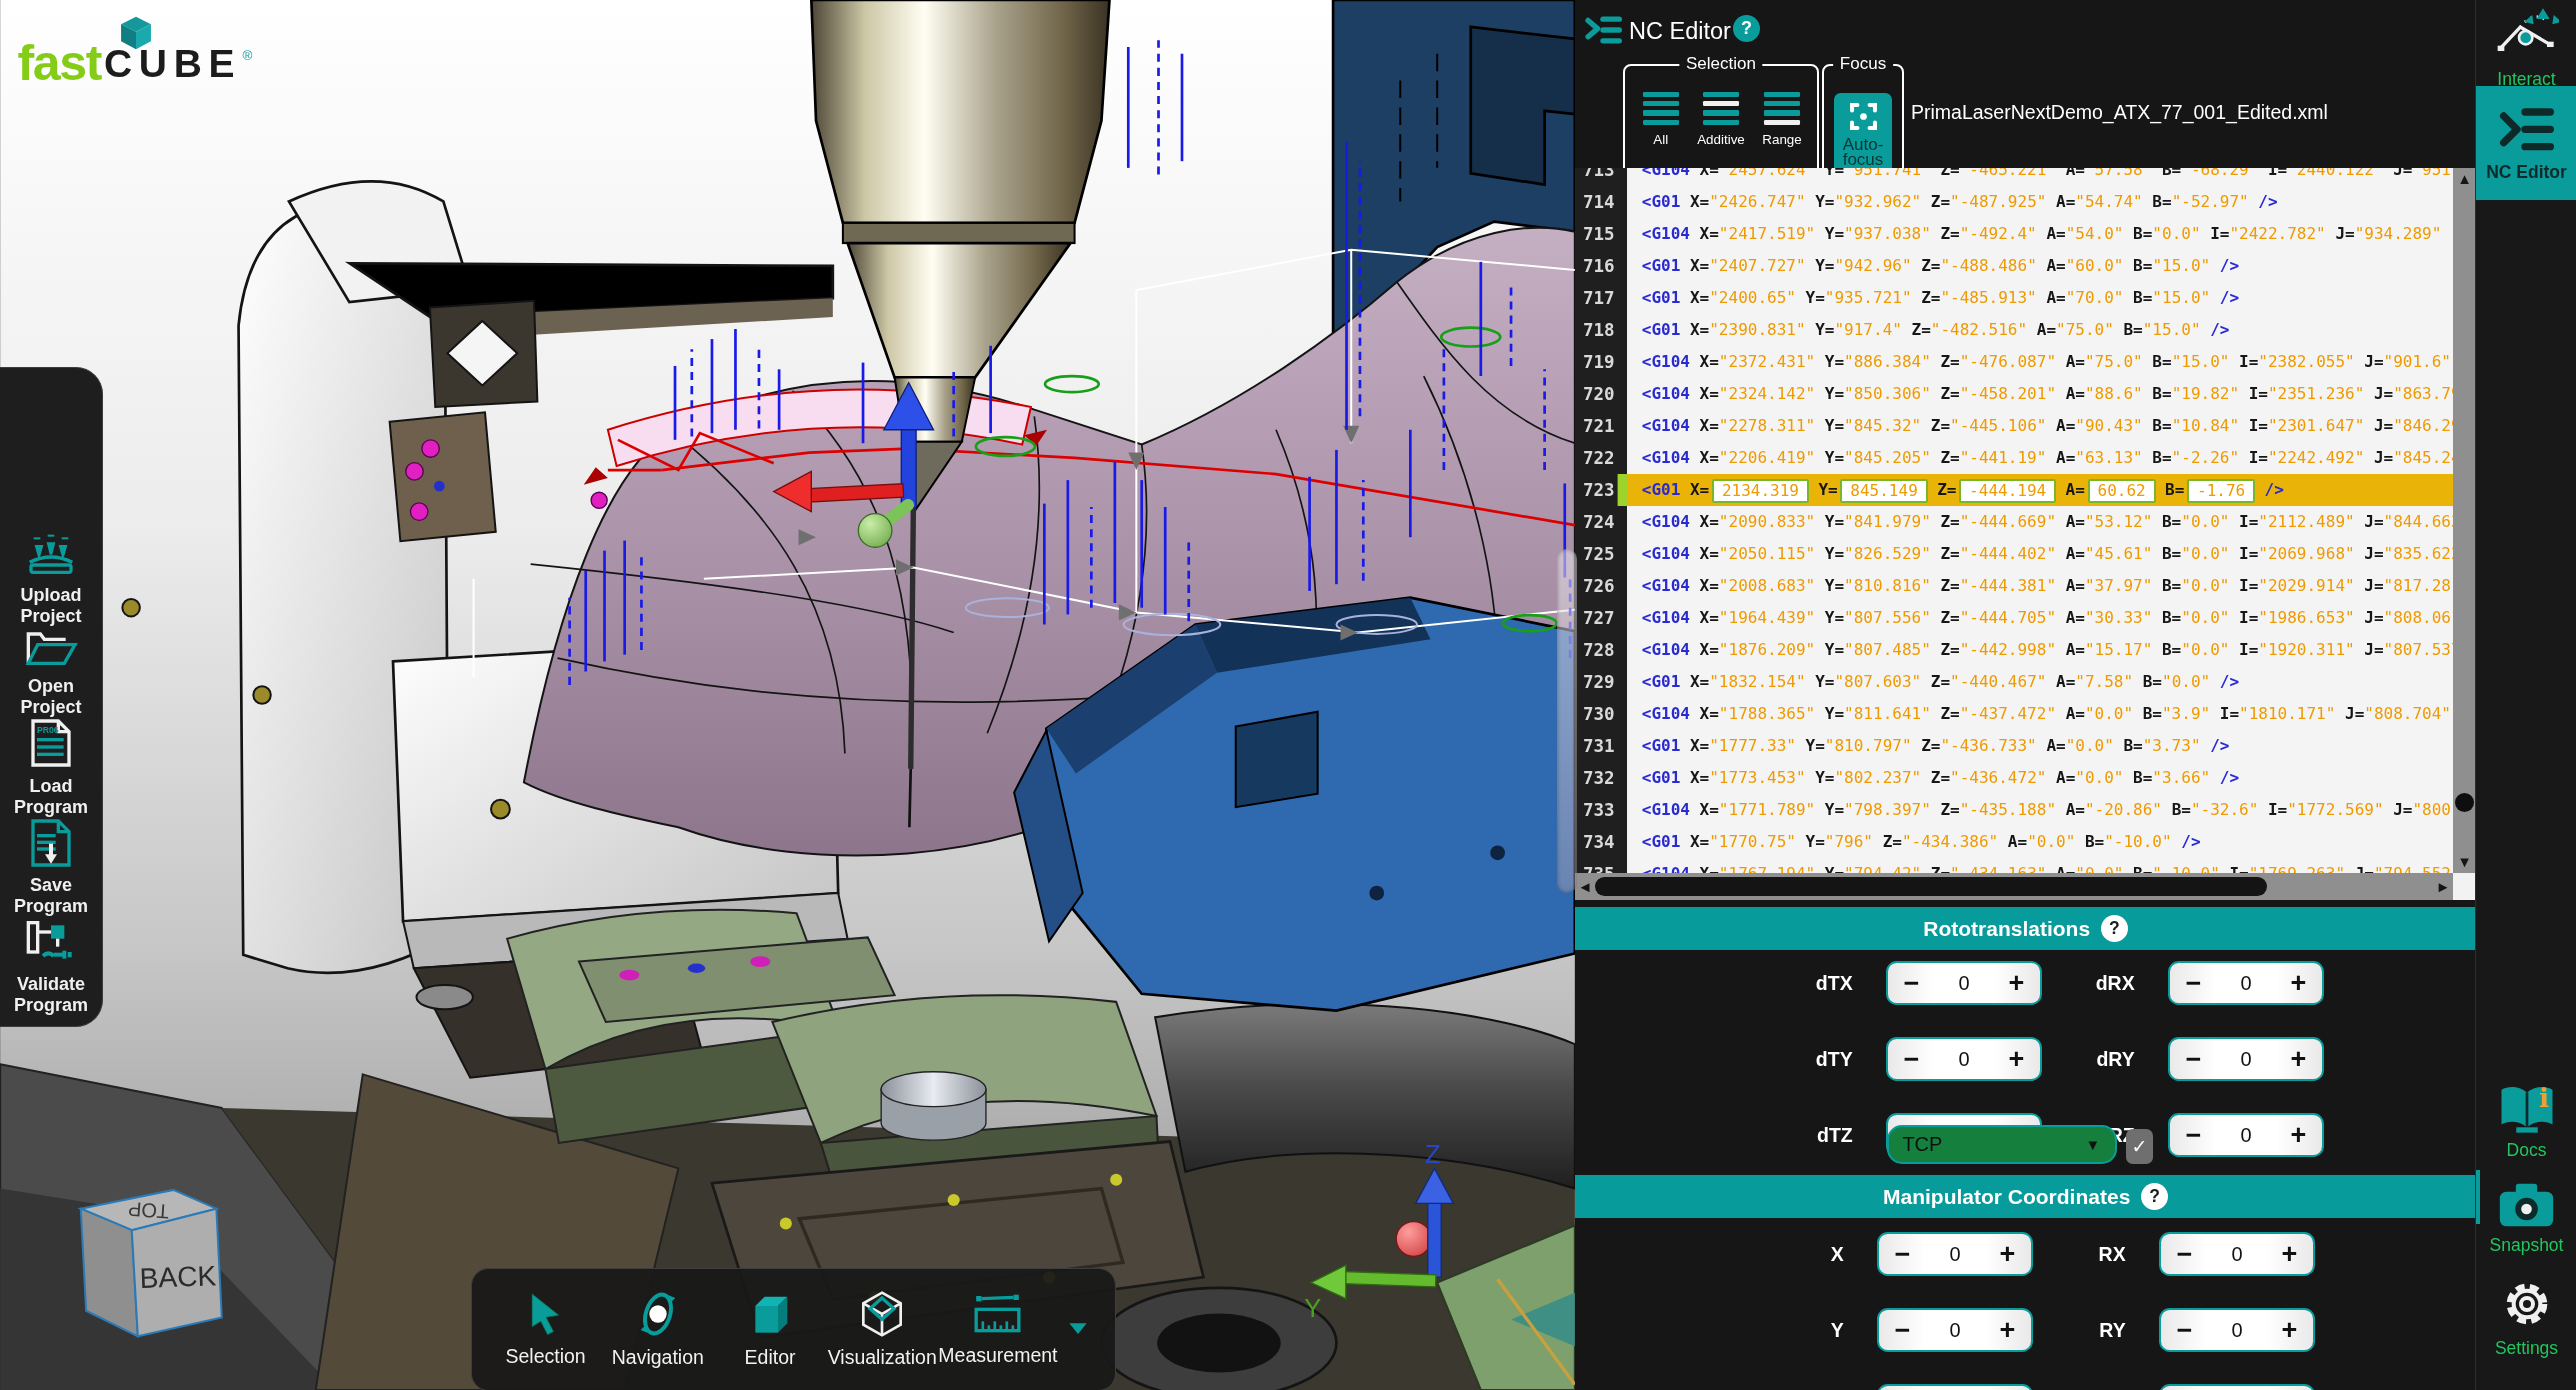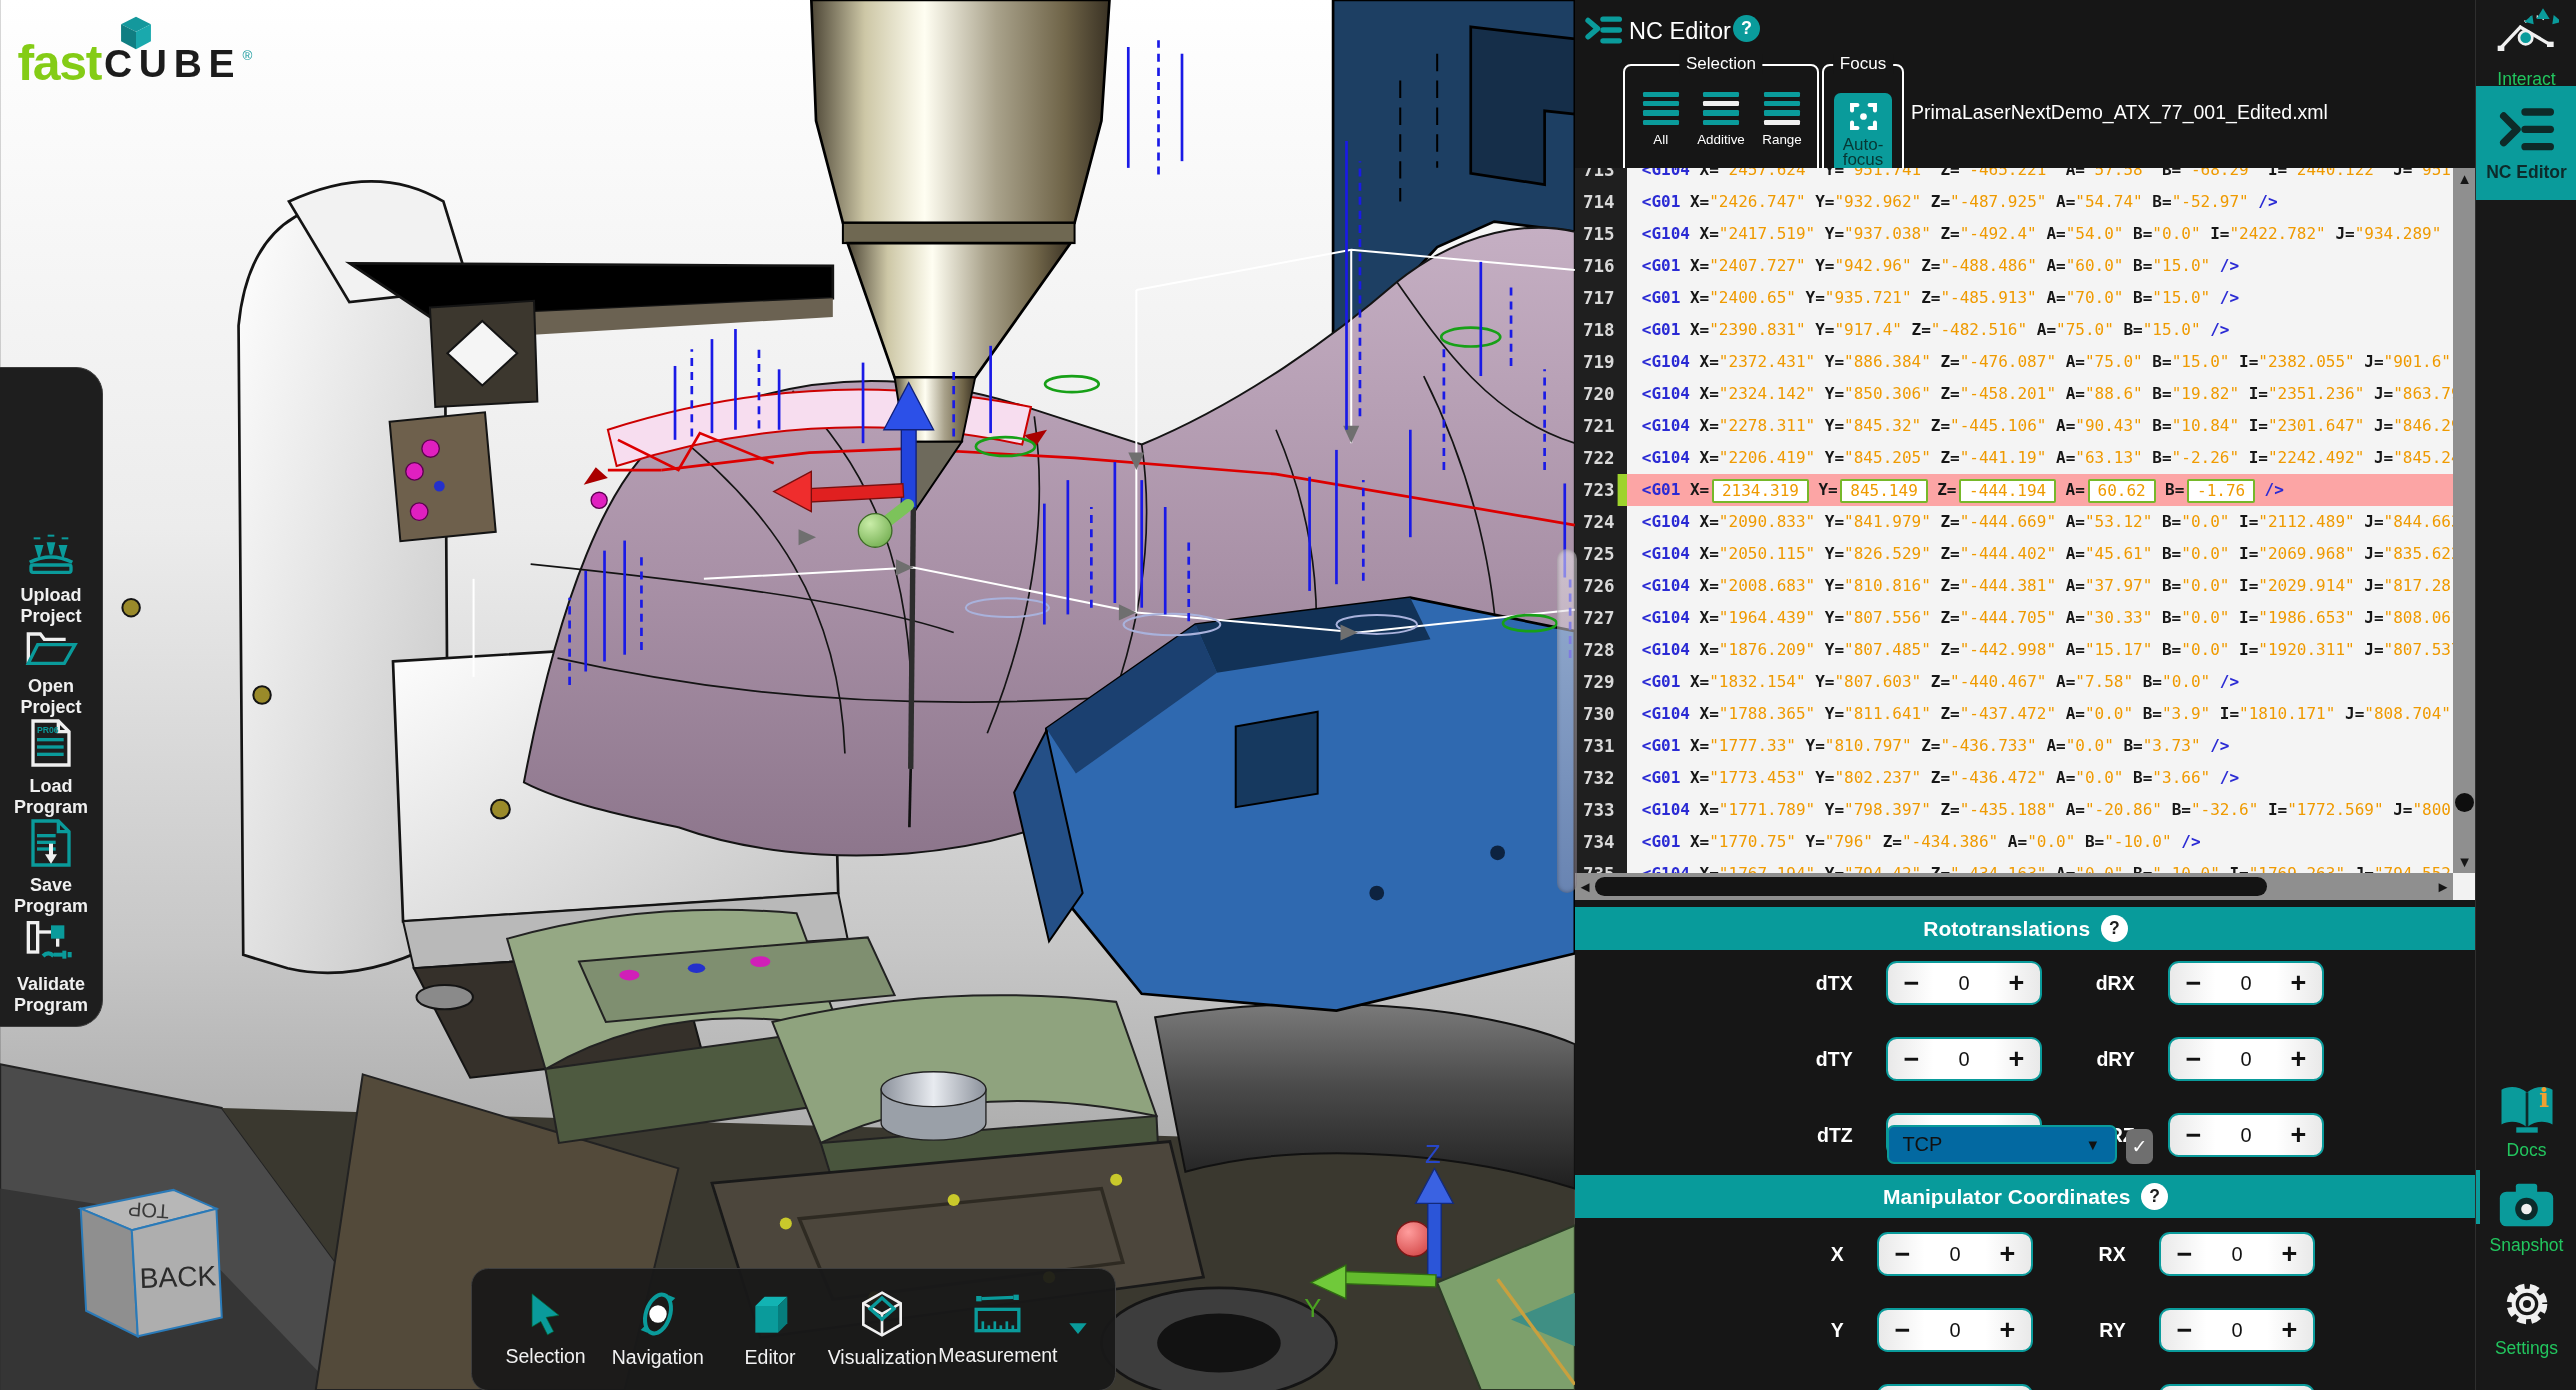--- a/index.html
+++ b/index.html
@@ -51,21 +51,21 @@
   #autofocus-btn .lbl{color:#073734;font-size:17px;line-height:14.8px;text-align:center;margin-top:4px;white-space:pre-line;}
   #nc-filename{position:absolute;left:336px;top:101px;color:#fff;font-size:19.5px;}
   
   #code-clip{position:absolute;left:0;top:168px;width:878px;height:705px;overflow:hidden;}
   #code-lines{margin-top:-14px;}
   .crow{display:flex;height:32px;line-height:32px;font-family:"DejaVu Sans Mono",monospace;}
   .crow .num{width:52px;background:#1f1f1f;color:#d9d9d9;font-size:17.5px;font-weight:bold;
     text-align:left;padding-left:8px;box-sizing:border-box;flex:none;}
   .crow .code{flex:1;background:#f4f4f4;font-size:16px;white-space:nowrap;overflow:hidden;padding-left:14.8px;}
   .crow.sel .num{box-shadow:inset -9.4px 0 0 #9ed32c;}
-  .crow.sel .code{background:#fca5a5;}
+  .crow.sel .code{background:#eab308;}
   .tk-tag{color:#2a2ad4;font-weight:bold;}
   .tk-name{color:#161616;font-weight:bold;}
   .tk-val{color:#ef9a00;}
   .tk-end{color:#2a2ad4;font-weight:bold;}
   .val-box{display:inline-block;background:#fff;border:2.7px solid #76b82a;border-radius:2px;color:#ef9a00;
     line-height:20px;height:20px;padding:0 8px;margin:0 9.4px 0 2.7px;vertical-align:middle;}
   
   #vscroll{position:absolute;left:878px;top:168px;width:23px;height:705px;background:#8f8f8f;}
   #vscroll .arr{position:absolute;left:0;width:23px;text-align:center;color:#161616;font-size:14.8px;}
   #vscroll .thumb{position:absolute;left:2px;top:625px;width:19px;height:19px;border-radius:50%;background:#0e0e0e;}
@@ -79,22 +79,22 @@
   .sec-head .t{color:#fff;font-size:21px;font-weight:bold;}
   .sec-head .q{width:27px;height:27px;border-radius:50%;background:#fff;color:#1d1d1d;font-weight:bold;
     font-size:17.5px;display:flex;align-items:center;justify-content:center;}
   .step-grid{position:absolute;display:grid;grid-template-columns:62px 156px 62px 156px;column-gap:6.7px;
     row-gap:10.7px;align-items:center;gap:32px;}
   .step-label{color:#fff;font-size:19.5px;font-weight:bold;text-align:right;padding-right:1.3px;}
   .step-box{height:40px;border:2px solid #0a9b9b;border-radius:10.7px;display:flex;align-items:center;
     background:linear-gradient(90deg,#e9e9e9,#ffffff 30%,#ffffff 70%,#e9e9e9);}
   .step-box .minus,.step-box .plus{width:47px;text-align:center;font-size:27px;font-weight:bold;color:#111;cursor:pointer;line-height:39px;}
   .step-box .value{flex:1;text-align:center;font-size:20px;color:#111;}
-  #frame-select{position:absolute;left:312px;top:1125px;width:230px;height:39px;background:#0369a1;
-    border:2px solid #0a9b9b;border-radius:7px;display:flex;align-items:center;cursor:pointer;box-sizing:border-box;}
+  #frame-select{position:absolute;left:312px;top:1125px;width:230px;height:39px;background:#15803d;
+    border:2px solid #0a9b9b;border-radius:15px;display:flex;align-items:center;cursor:pointer;box-sizing:border-box;}
   #frame-select .val{flex:1;padding-left:13.4px;font-size:20px;color:#111;}
   #frame-select .chev{width:29.5px;font-size:14.8px;color:#111;}
   #frame-apply{position:absolute;left:551px;top:1129px;width:27px;height:35px;background:#6f6f6f;border-radius:6.7px;
     color:#fff;font-size:19px;display:flex;align-items:center;justify-content:center;cursor:pointer;}
   
   #right-rail{position:absolute;left:2475px;top:0;width:101px;height:1390px;background:#181818;
     border-left:0.7px solid #2e2e2e;z-index:9;}
   .rail-item{position:absolute;left:0;width:101px;display:flex;flex-direction:column;align-items:center;cursor:pointer;}
   .rail-item .lbl{color:#22c55e;font-size:17.5px;margin-top:4px;}
   .rail-item.active{background:#0a9b9b;}

